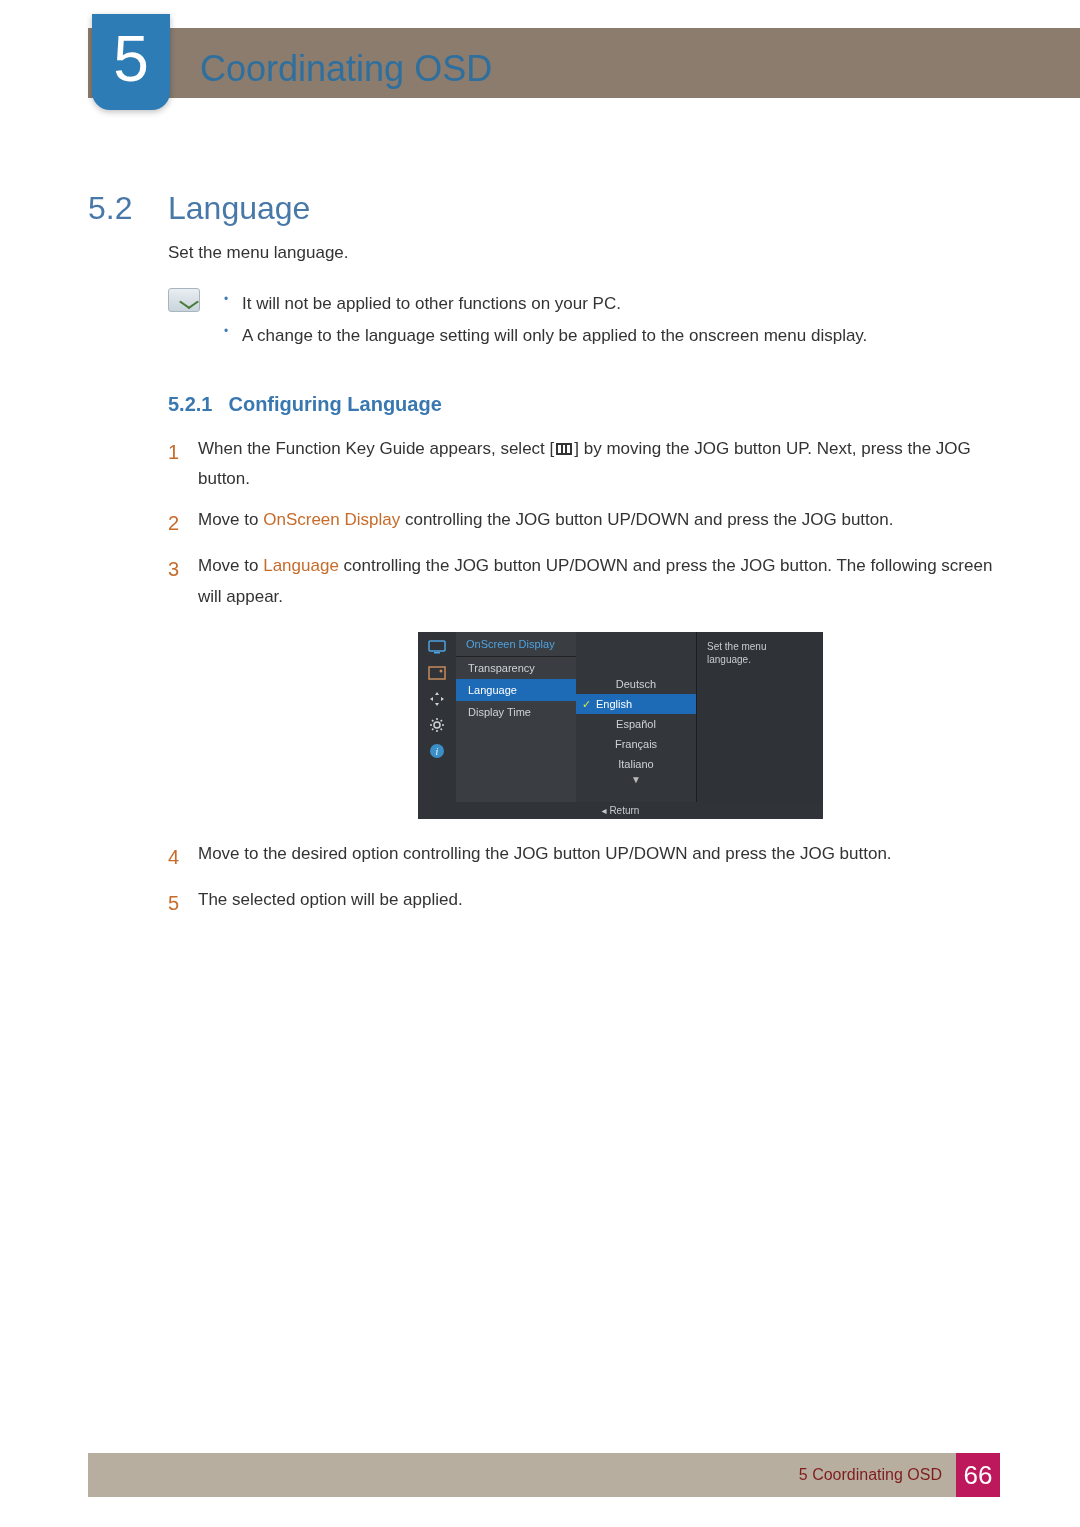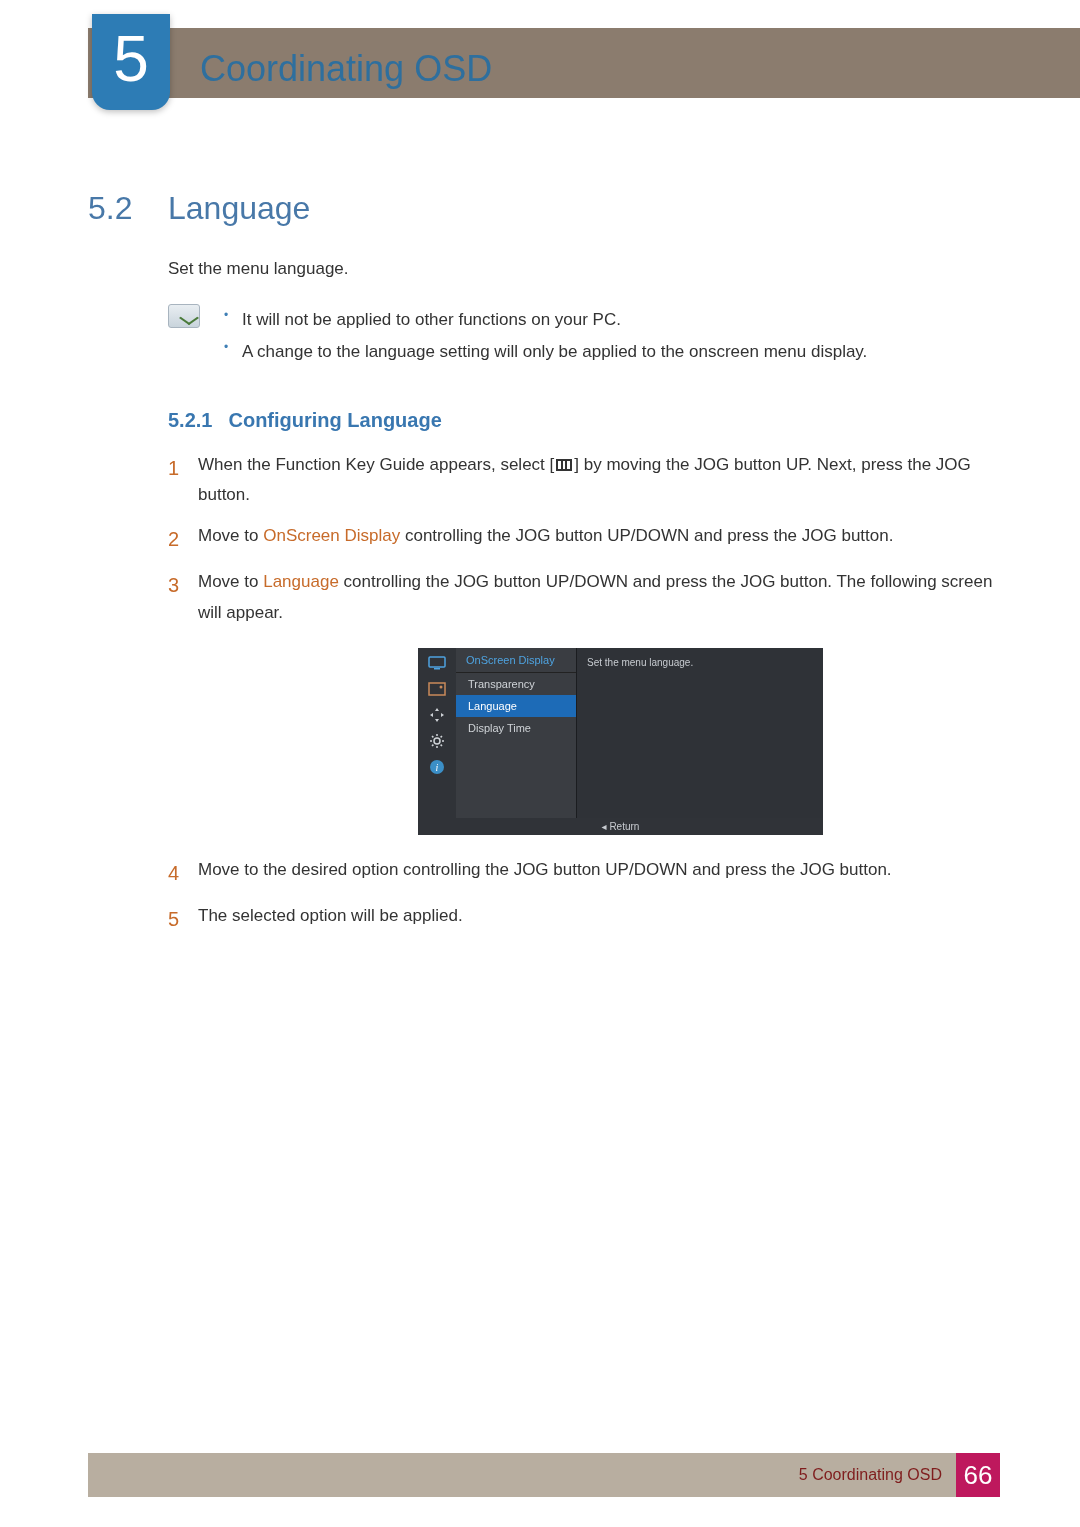--- a/index.html
+++ b/index.html
@@ -37,21 +37,21 @@
     color: #2e6f9e;
     font-weight: 400;
   }
   .content {
     position: absolute;
     top: 190px; left: 88px; right: 80px;
   }
   .sect-row {
     display: flex;
     align-items: baseline;
-    margin-bottom: 28px;
+    margin-bottom: 12px;
   }
   .sect-num {
     font-size: 32px;
     color: #4878a8;
     width: 80px;
     font-weight: 400;
   }
   .sect-title {
     font-size: 32px;
     color: #4878a8;
@@ -319,20 +319,29 @@
                 <text x="8" y="12" text-anchor="middle" font-size="10" fill="#fff" font-family="serif" font-style="italic">i</text>
               </svg>
           </span>
         </div>
         <div class="osd-menu">
           <div class="osd-header">OnScreen Display</div>
           <div class="osd-item">Transparency</div>
           <div class="osd-item selected">Language</div>
           <div class="osd-item">Display Time</div>
         </div>
+        <div class="osd-sub">
+          <div class="spacer"></div>
+          <div class="opt">Deutsch</div>
+          <div class="opt active">English</div>
+          <div class="opt">Español</div>
+          <div class="opt">Français</div>
+          <div class="opt">Italiano</div>
+          <div class="arrow-down">▼</div>
+        </div>
         <div class="osd-info">Set the menu language.</div>
       </div>
       <div class="osd-footer">
         <span>◂ </span><span>Return</span>
       </div>
     </div>
 
     <div class="step">
       <span class="step-num">4</span>
       <span class="step-text">Move to the desired option controlling the JOG button UP/DOWN and press the JOG button.</span>

